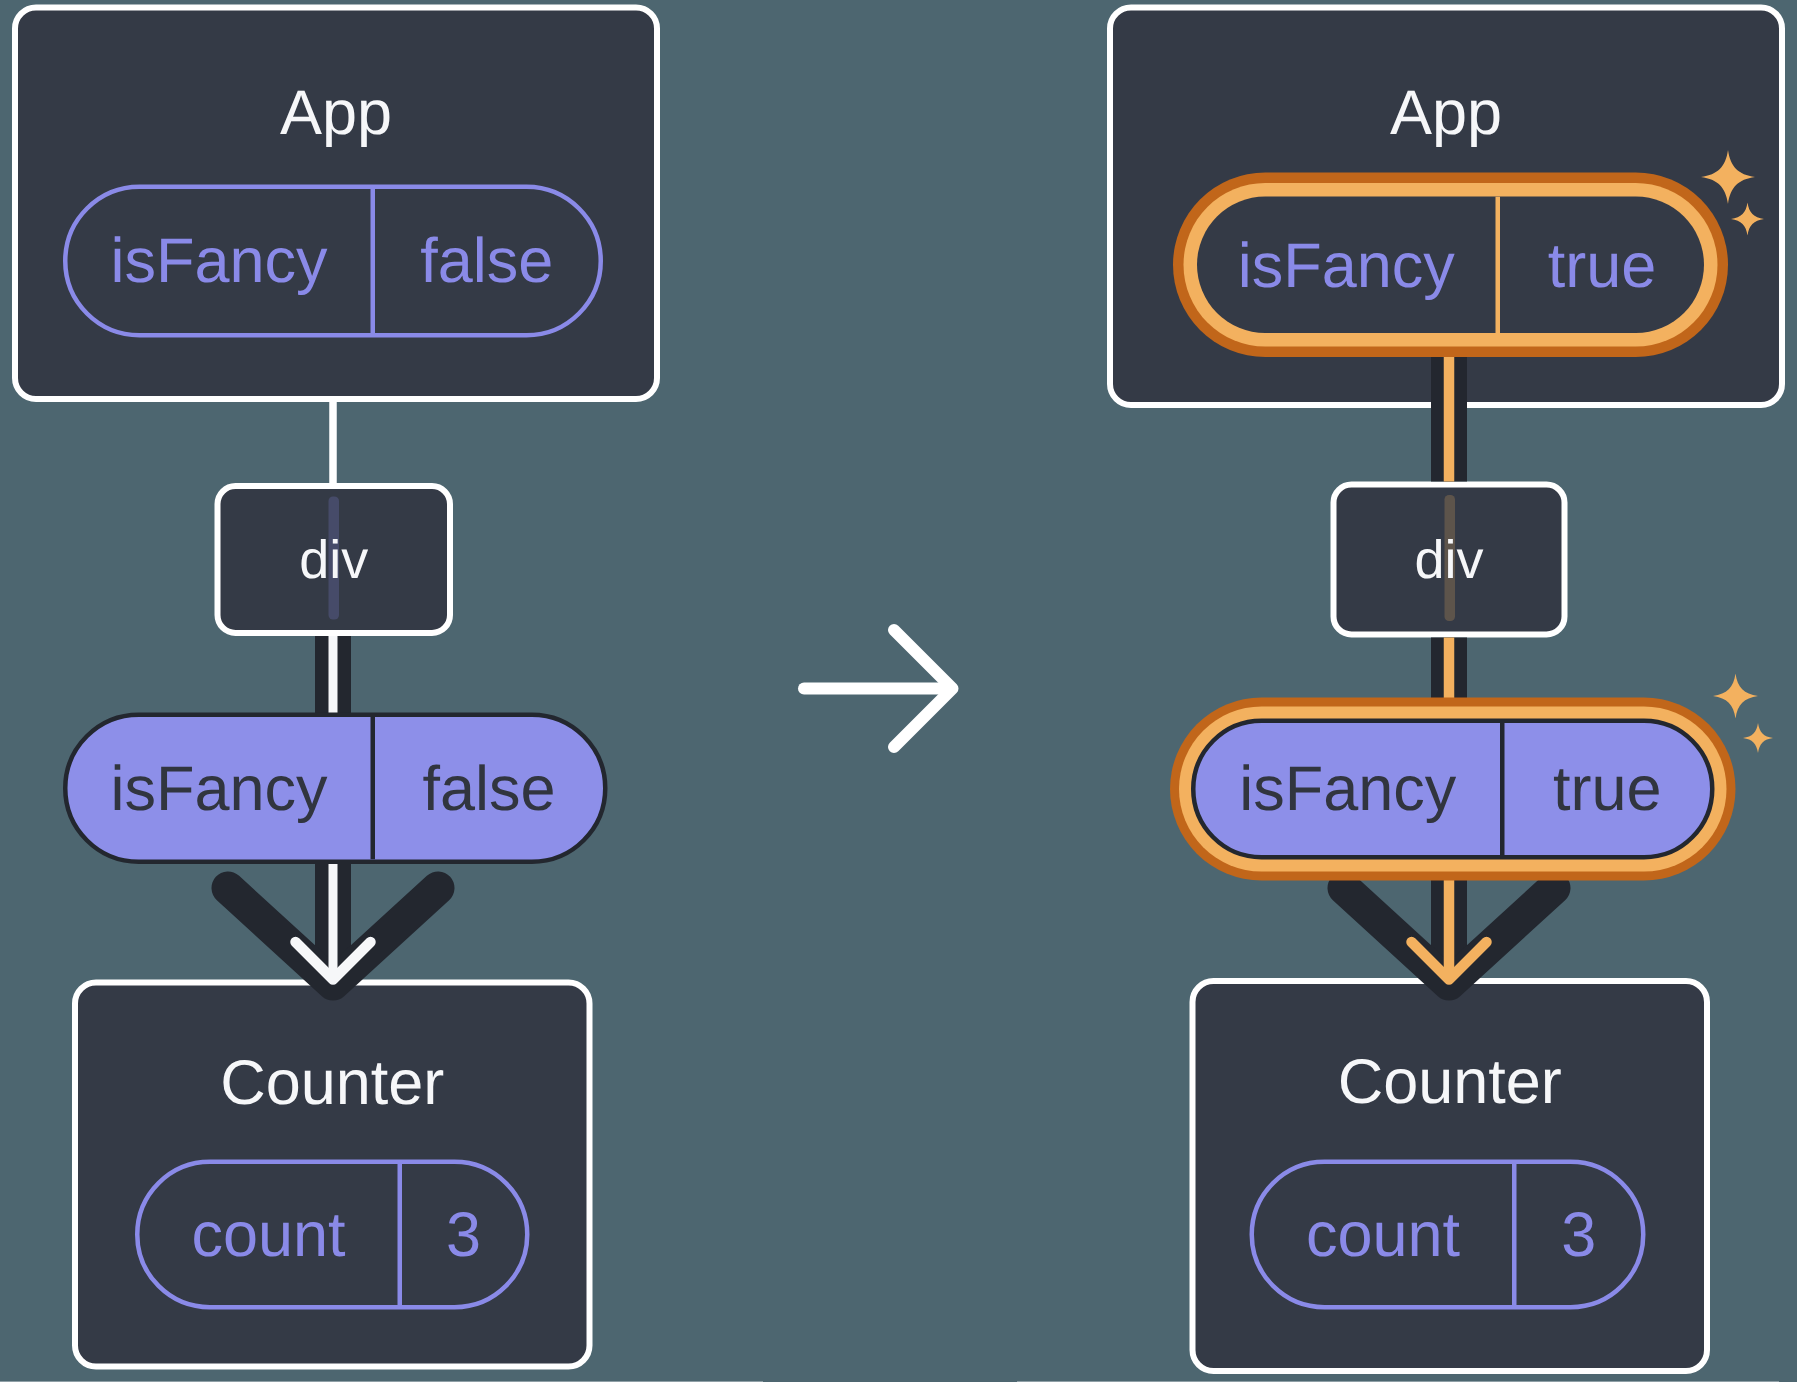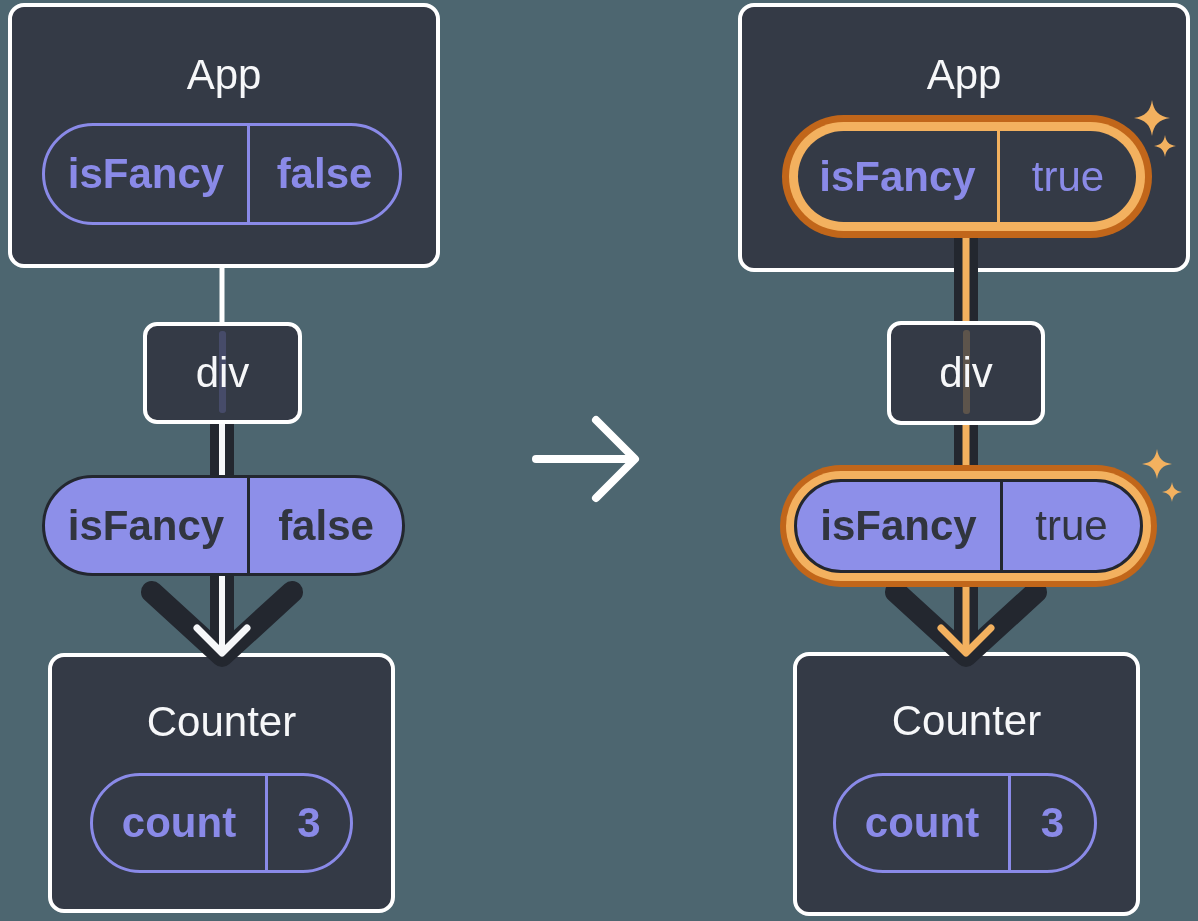--- a/index.html
+++ b/index.html
@@ -12,35 +12,35 @@
     position:absolute; box-sizing:border-box;
     background:#343A46; border:4px solid #FFFFFF; border-radius:16px;
     z-index:1;
   }
   .comp-title {
     position:absolute; left:0; right:0; text-align:center;
     font-size:42px; font-weight:500; color:#F6F7F9; line-height:52px;
   }
   .node-label {
     position:absolute; inset:0; display:flex; align-items:center; justify-content:center;
-    font-size:42px; font-weight:500; color:#F6F7F9;
+    font-size:36px; font-weight:500; color:#F6F7F9;
   }
   .ghost-stripe {
     position:absolute; left:50%; width:7px; margin-left:-3.5px; top:5px; bottom:7px;
     border-radius:3px;
   }
   .ghost-purple { background:rgba(138,138,232,0.22); }
   .ghost-orange { background:rgba(243,177,95,0.22); }
   .pill {
     position:absolute; box-sizing:border-box; display:flex;
     border-radius:999px; overflow:hidden; font-size:42px;
   }
   .pill.outline { border:3px solid #8A8AE8; color:#8A8AE8; }
   .pill.solid   { background:#8D8FE9; border:3px solid #23272F; color:#31353F; }
-  .cell { display:flex; align-items:center; justify-content:center; flex:1 1 auto;font-weight:bold; }
+  .cell { display:flex; align-items:center; justify-content:center; flex:1 1 auto; }
   .cell.fixed { flex:0 0 auto; }
   .divider { flex:0 0 3px; align-self:stretch; }
   .div-purple { background:#8A8AE8; }
   .div-ink    { background:#23272F; }
   .div-orange { background:#F3B15F; }
   .ring {
     position:absolute; box-sizing:border-box; background:#C1661A;
     border-radius:999px; z-index:3;
   }
   .ring-inner {

